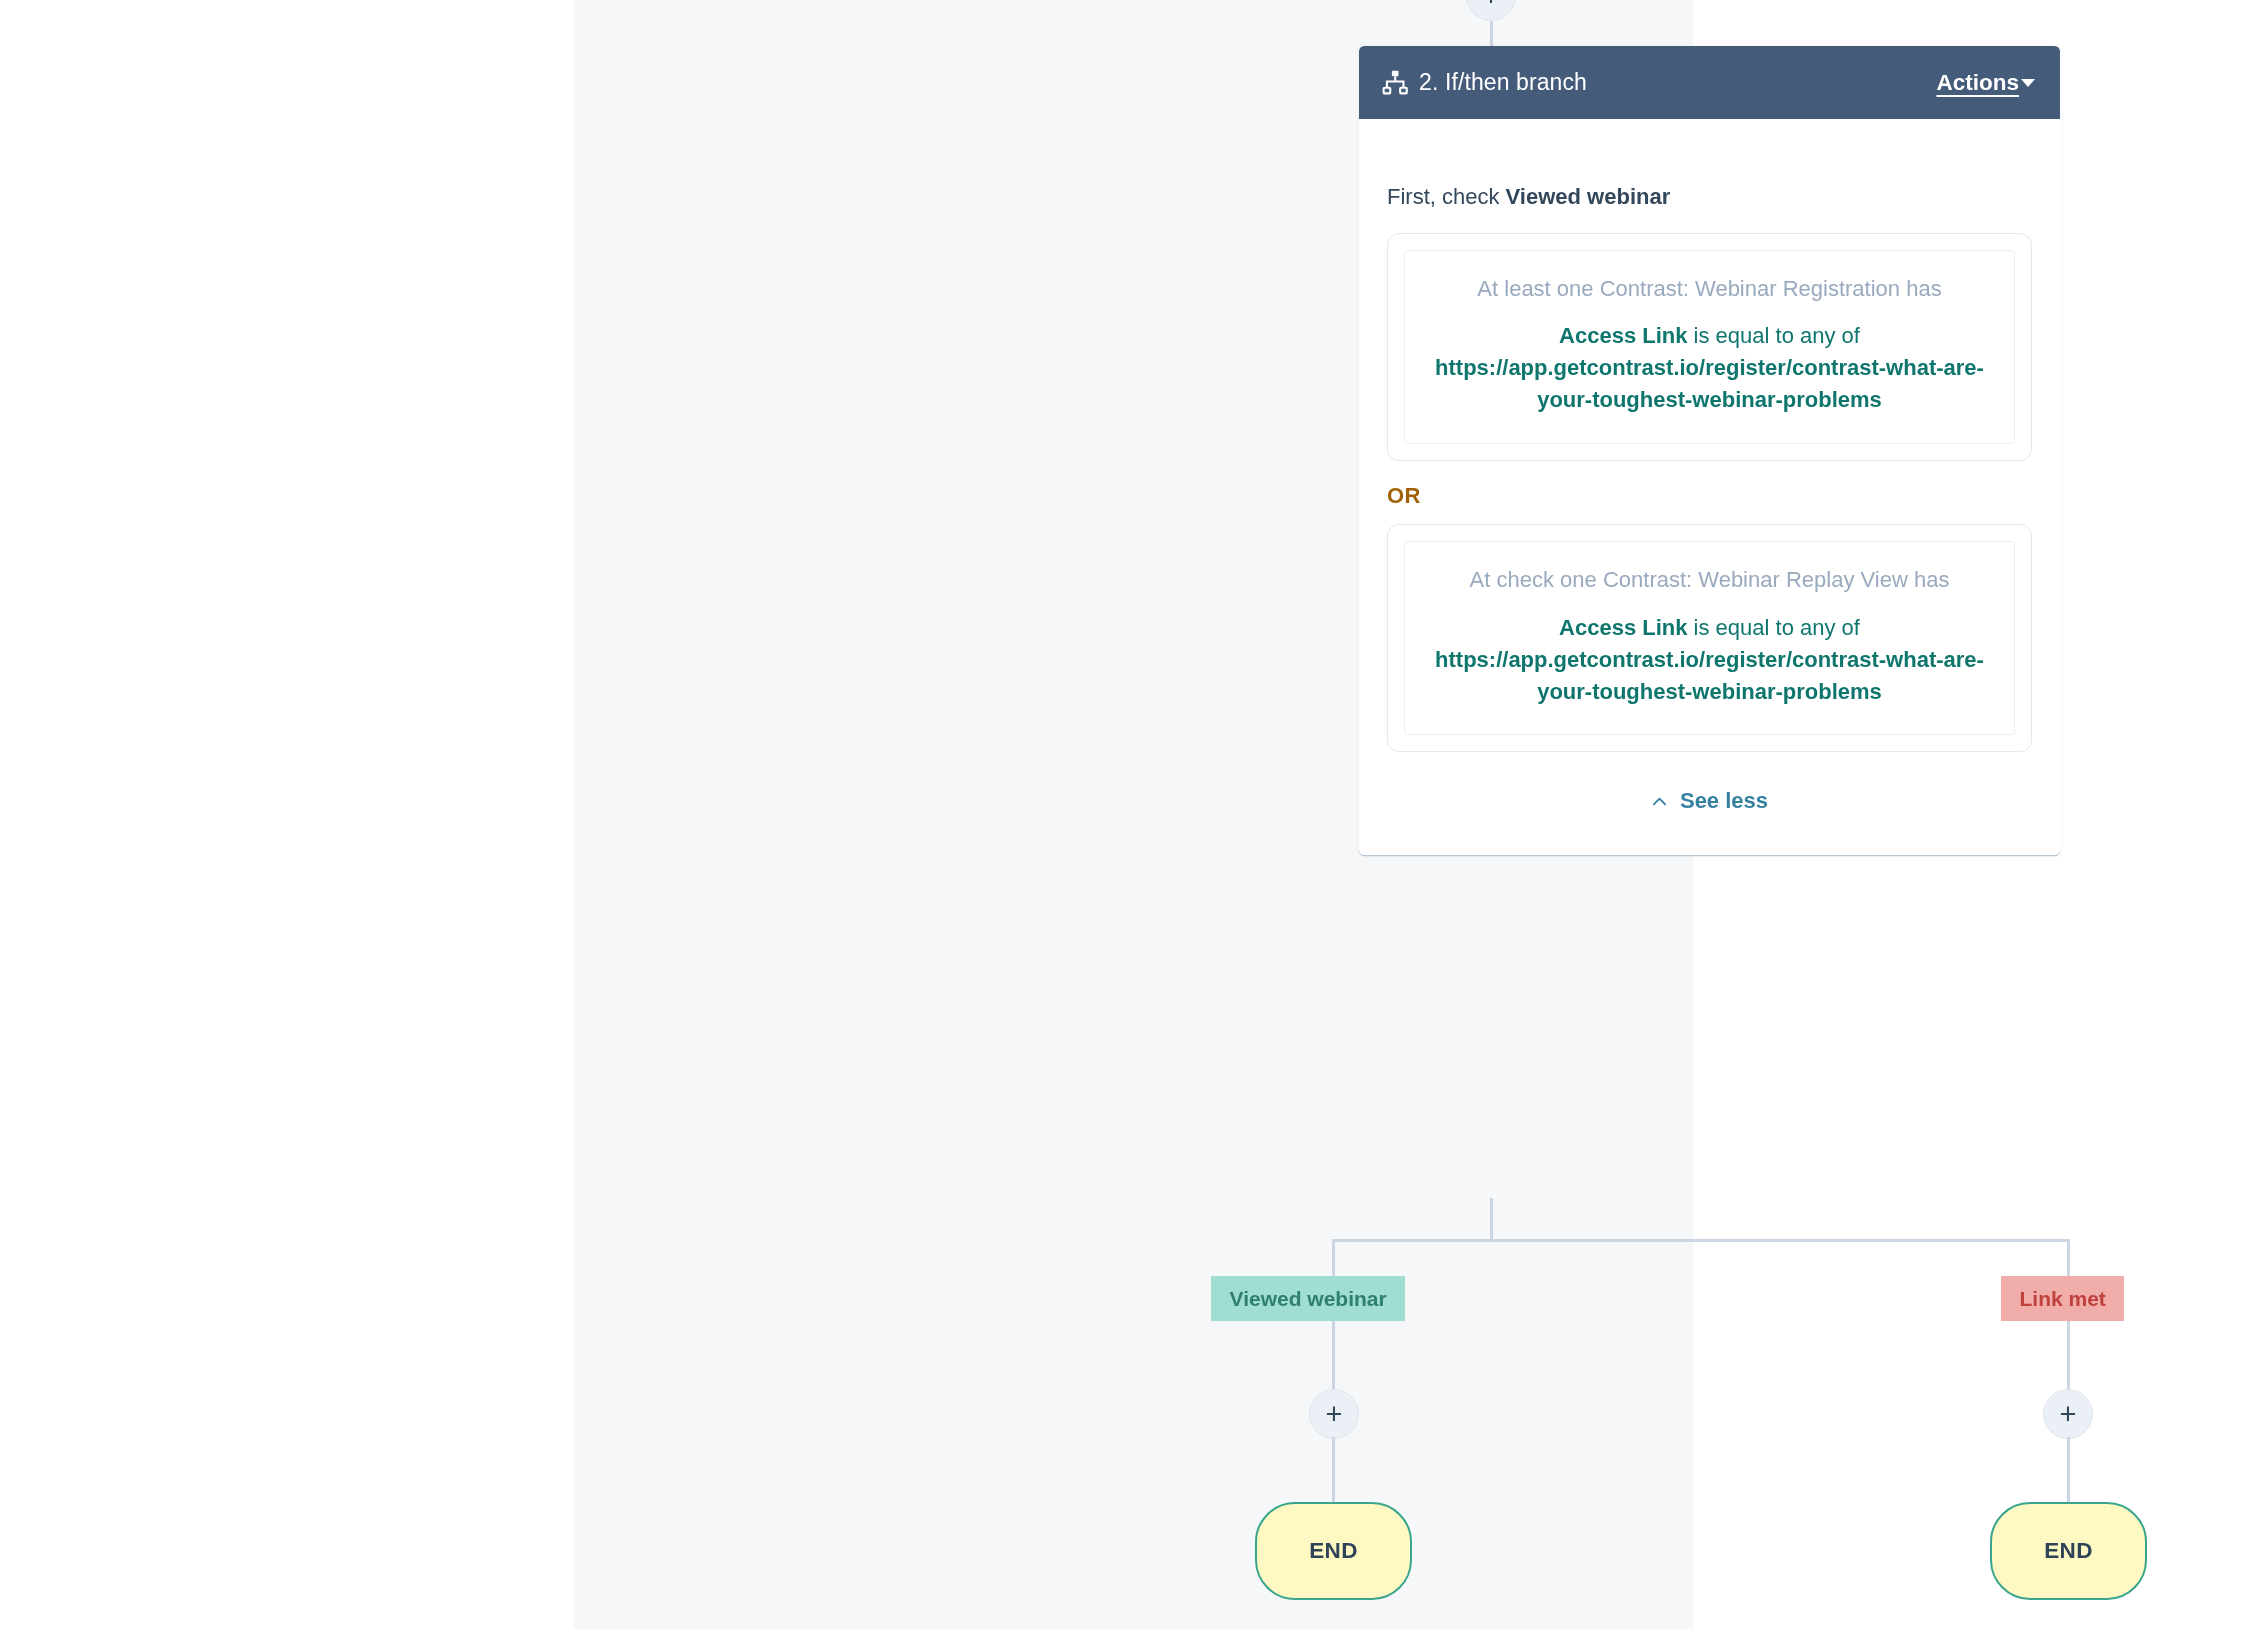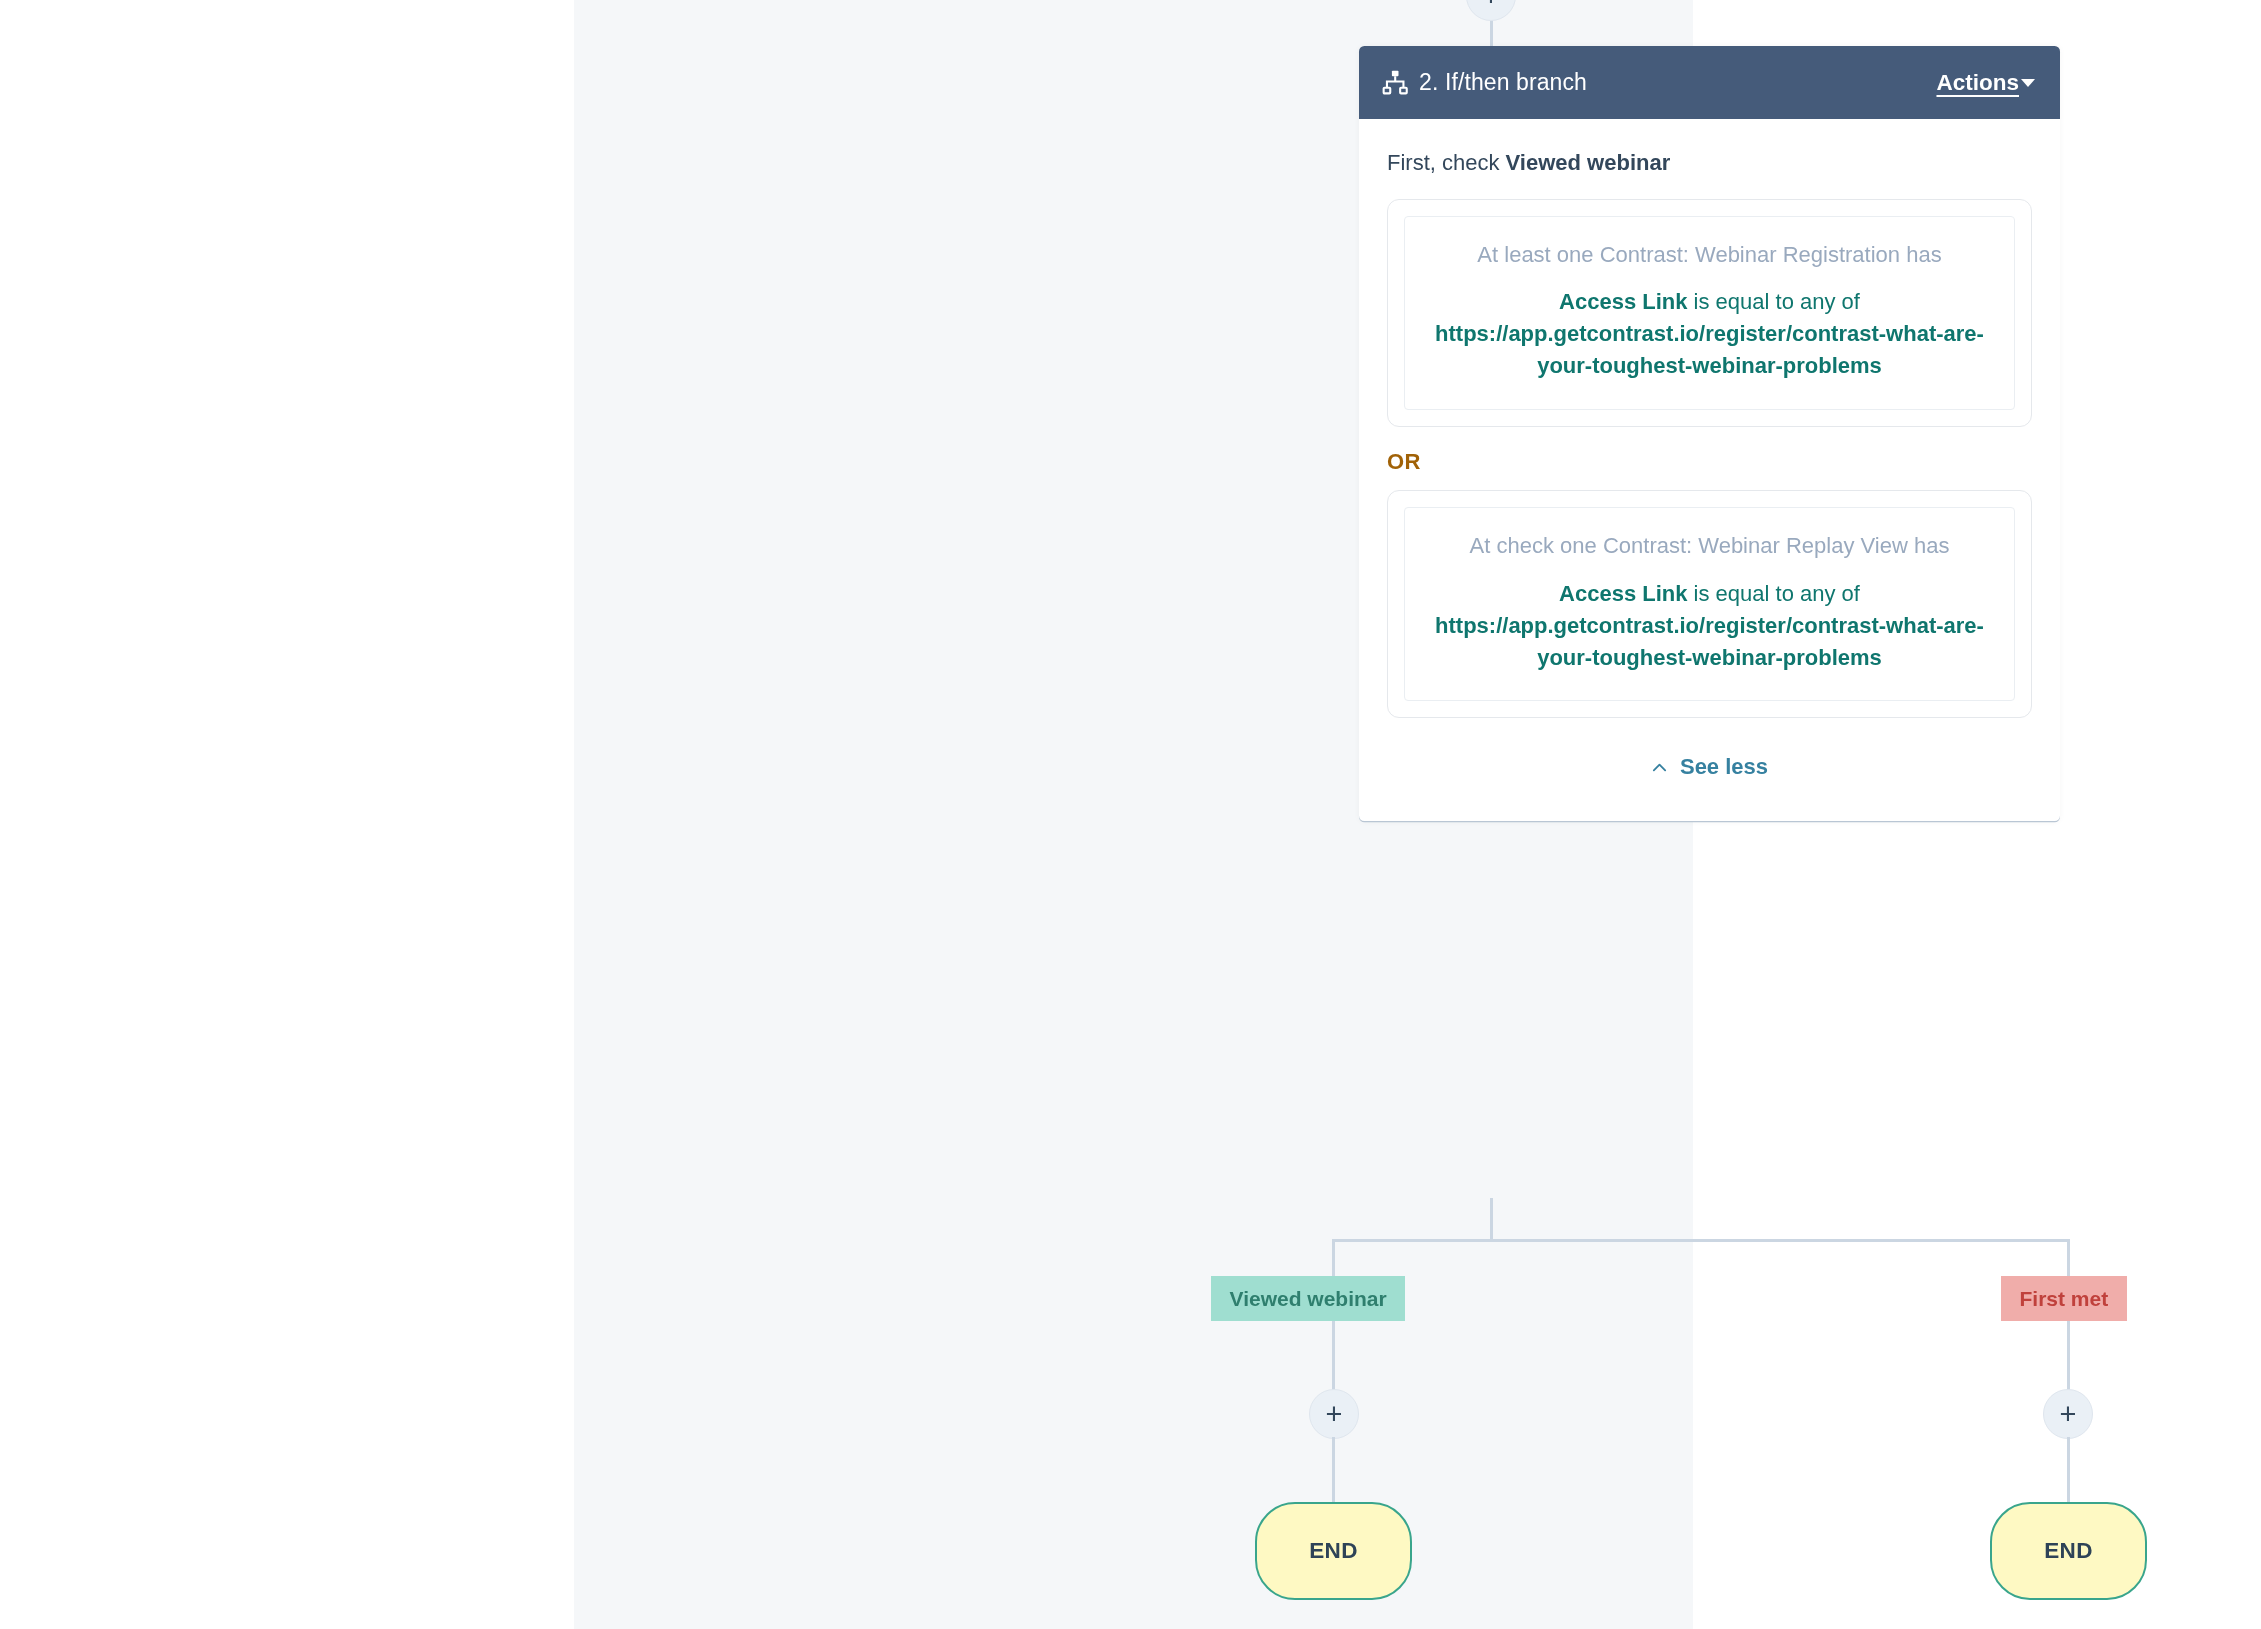--- a/index.html
+++ b/index.html
@@ -133,20 +133,21 @@
     height: 0;
     border-left: 7.3px solid transparent;
     border-right: 7.3px solid transparent;
     border-top: 8.6px solid #ffffff;
     display: block;
   }
 
   
   #card-body {
     padding: 29px 28px 41px 28px;
+    margin-top: 34px;
   }
   #check-line {
     font-size: 22px;
     color: #33475b;
     margin: 0 0 21px 0;
     line-height: 1.35;
   }
   #check-line .strong {
     font-weight: 700;
   }
@@ -323,21 +324,21 @@
     </div>
   </div>
 
   <div class="vline" style="left:916px; top:1198px; height:44px;"></div>
   <div class="hline" style="left:758px; top:1239px; width:737px;"></div>
   <div class="vline" style="left:758px; top:1239px; height:114px;"></div>
   <div class="vline" style="left:1493px; top:1239px; height:114px;"></div>
 
   <div class="branch-label" id="branch-label-true">Viewed webinar</div>
 
-  <div class="branch-label" id="branch-label-false">First met</div>
+  <div class="branch-label" id="branch-label-false">Link met</div>
 
   <div class="vline" style="left:758px; top:1353px; height:38px;"></div>
   <div class="plus-btn" id="plus-left-branch">
     <span class="plus-glyph">+</span>
   </div>
   <div class="vline" style="left:758px; top:1437px; height:67px;"></div>
   <div class="end-node" id="end-node-left">END</div>
 
   <div class="vline" style="left:1493px; top:1353px; height:38px;"></div>
   <div class="plus-btn" id="plus-right-branch">

